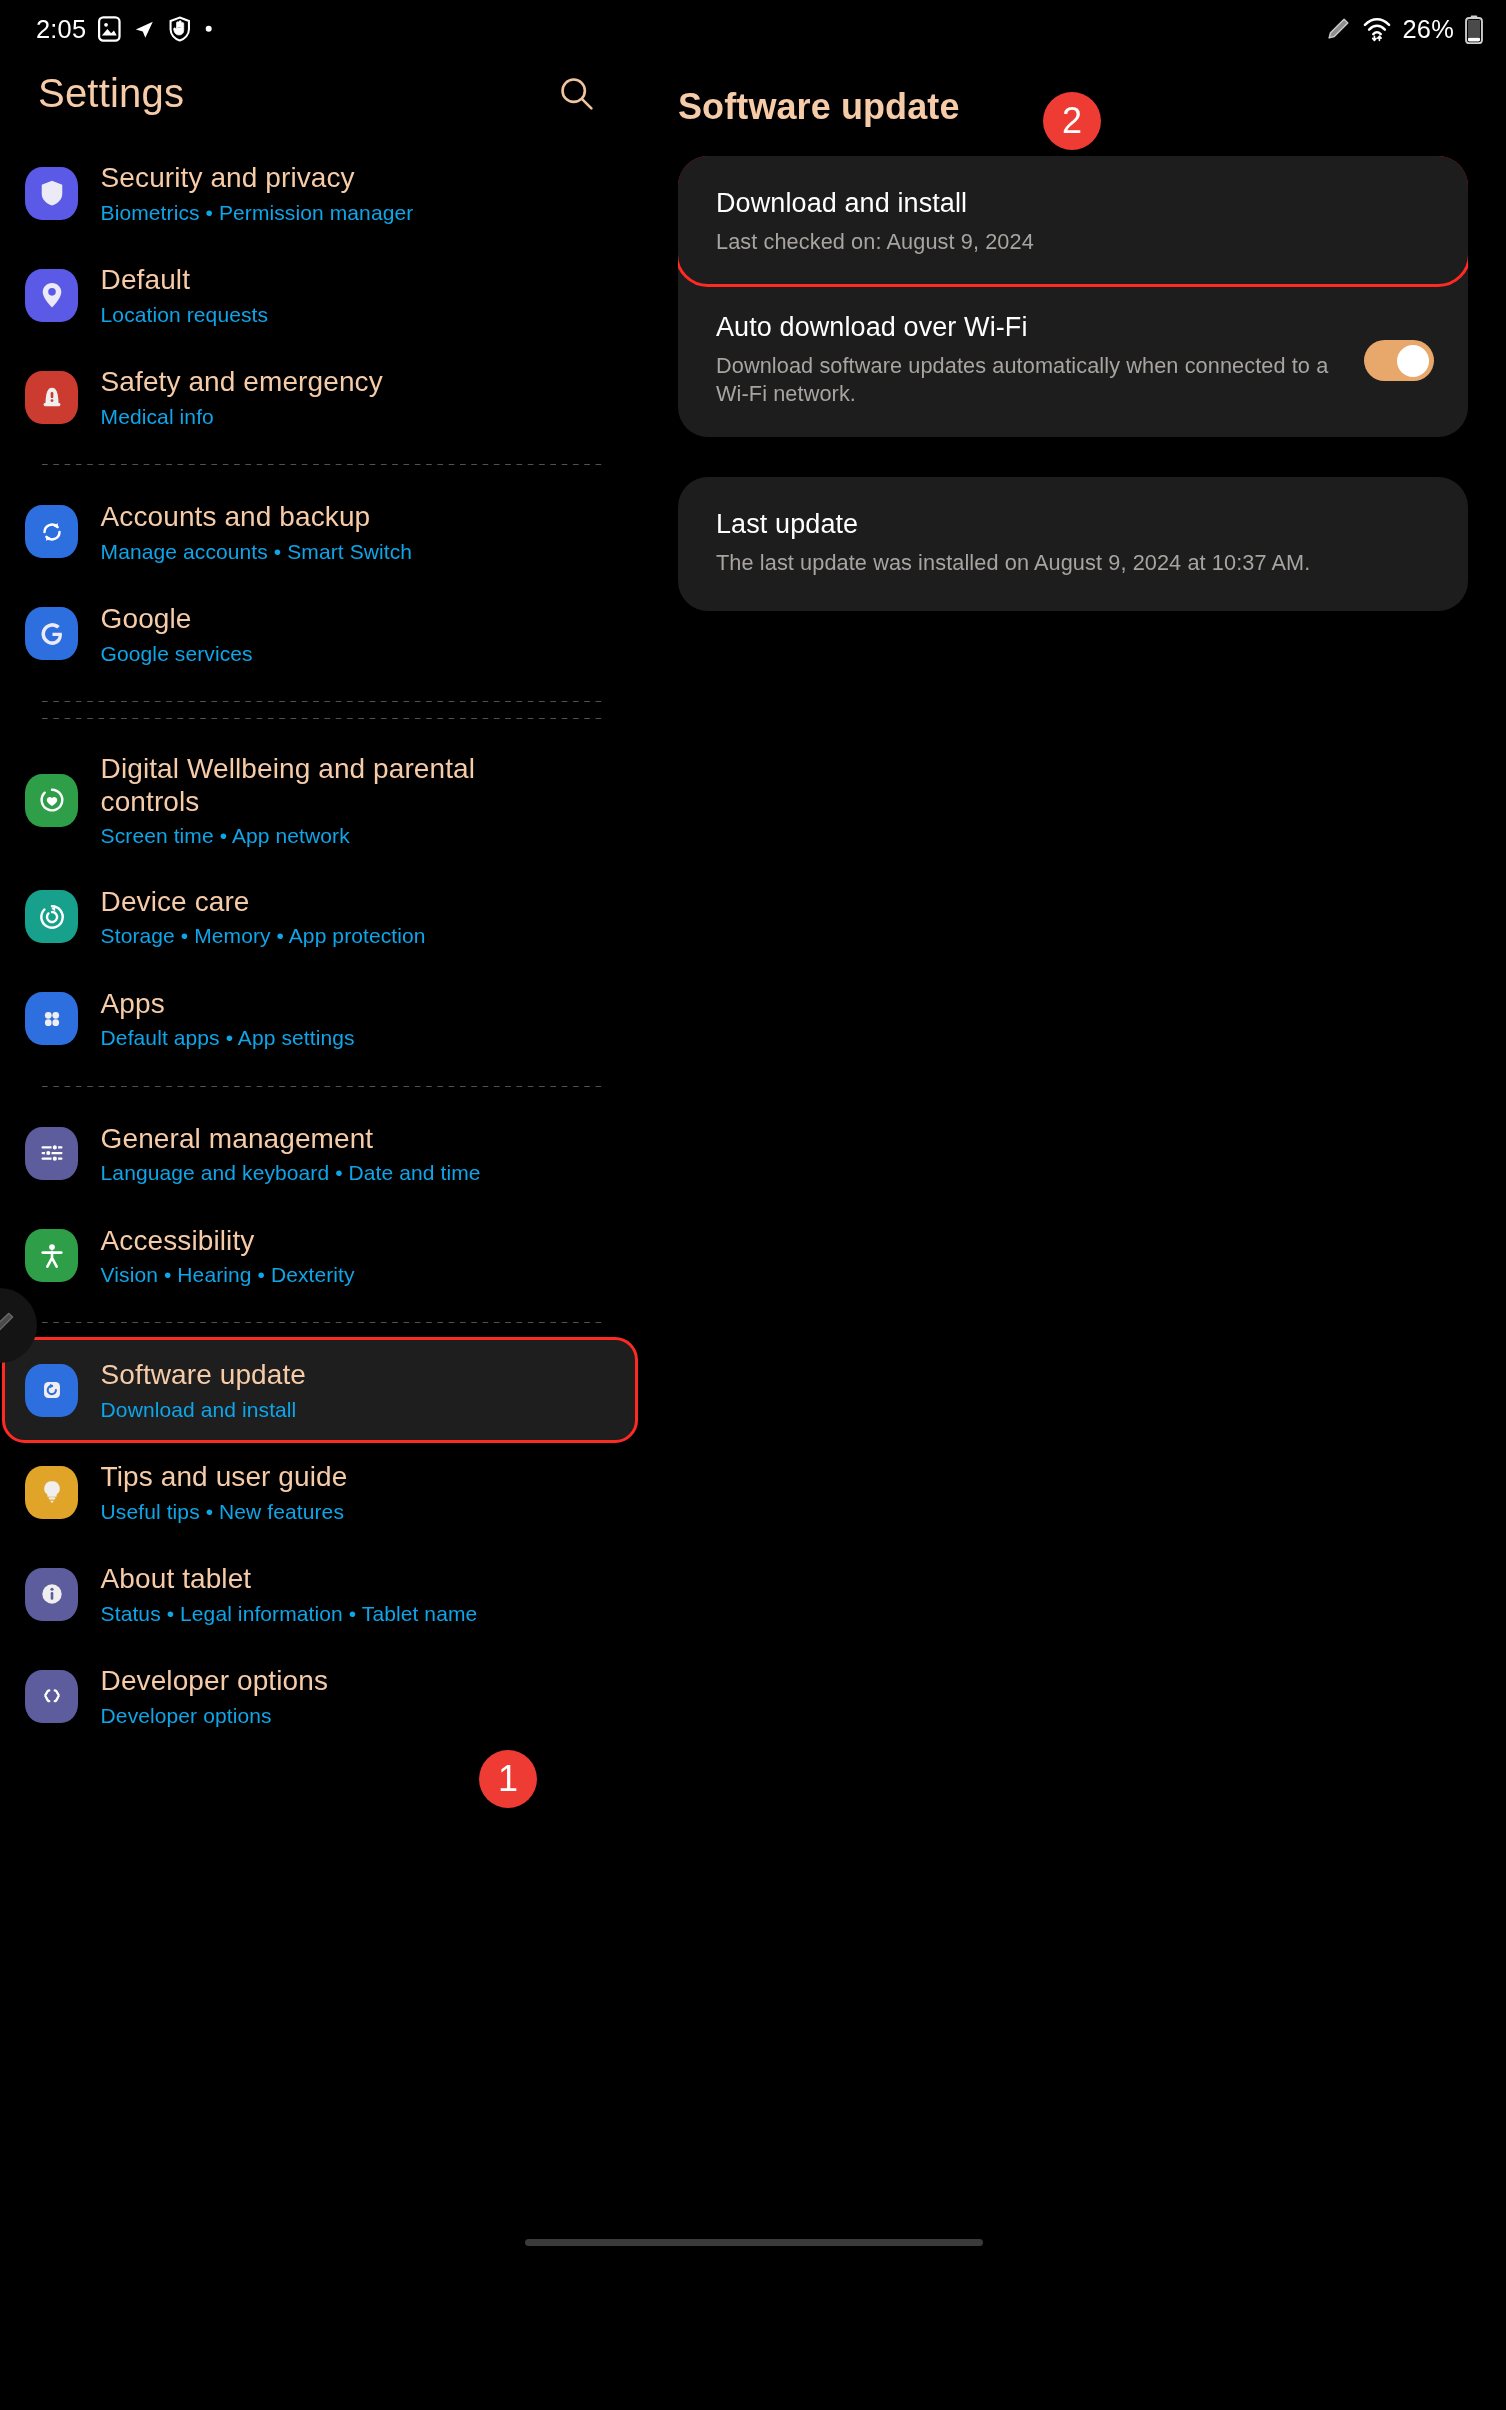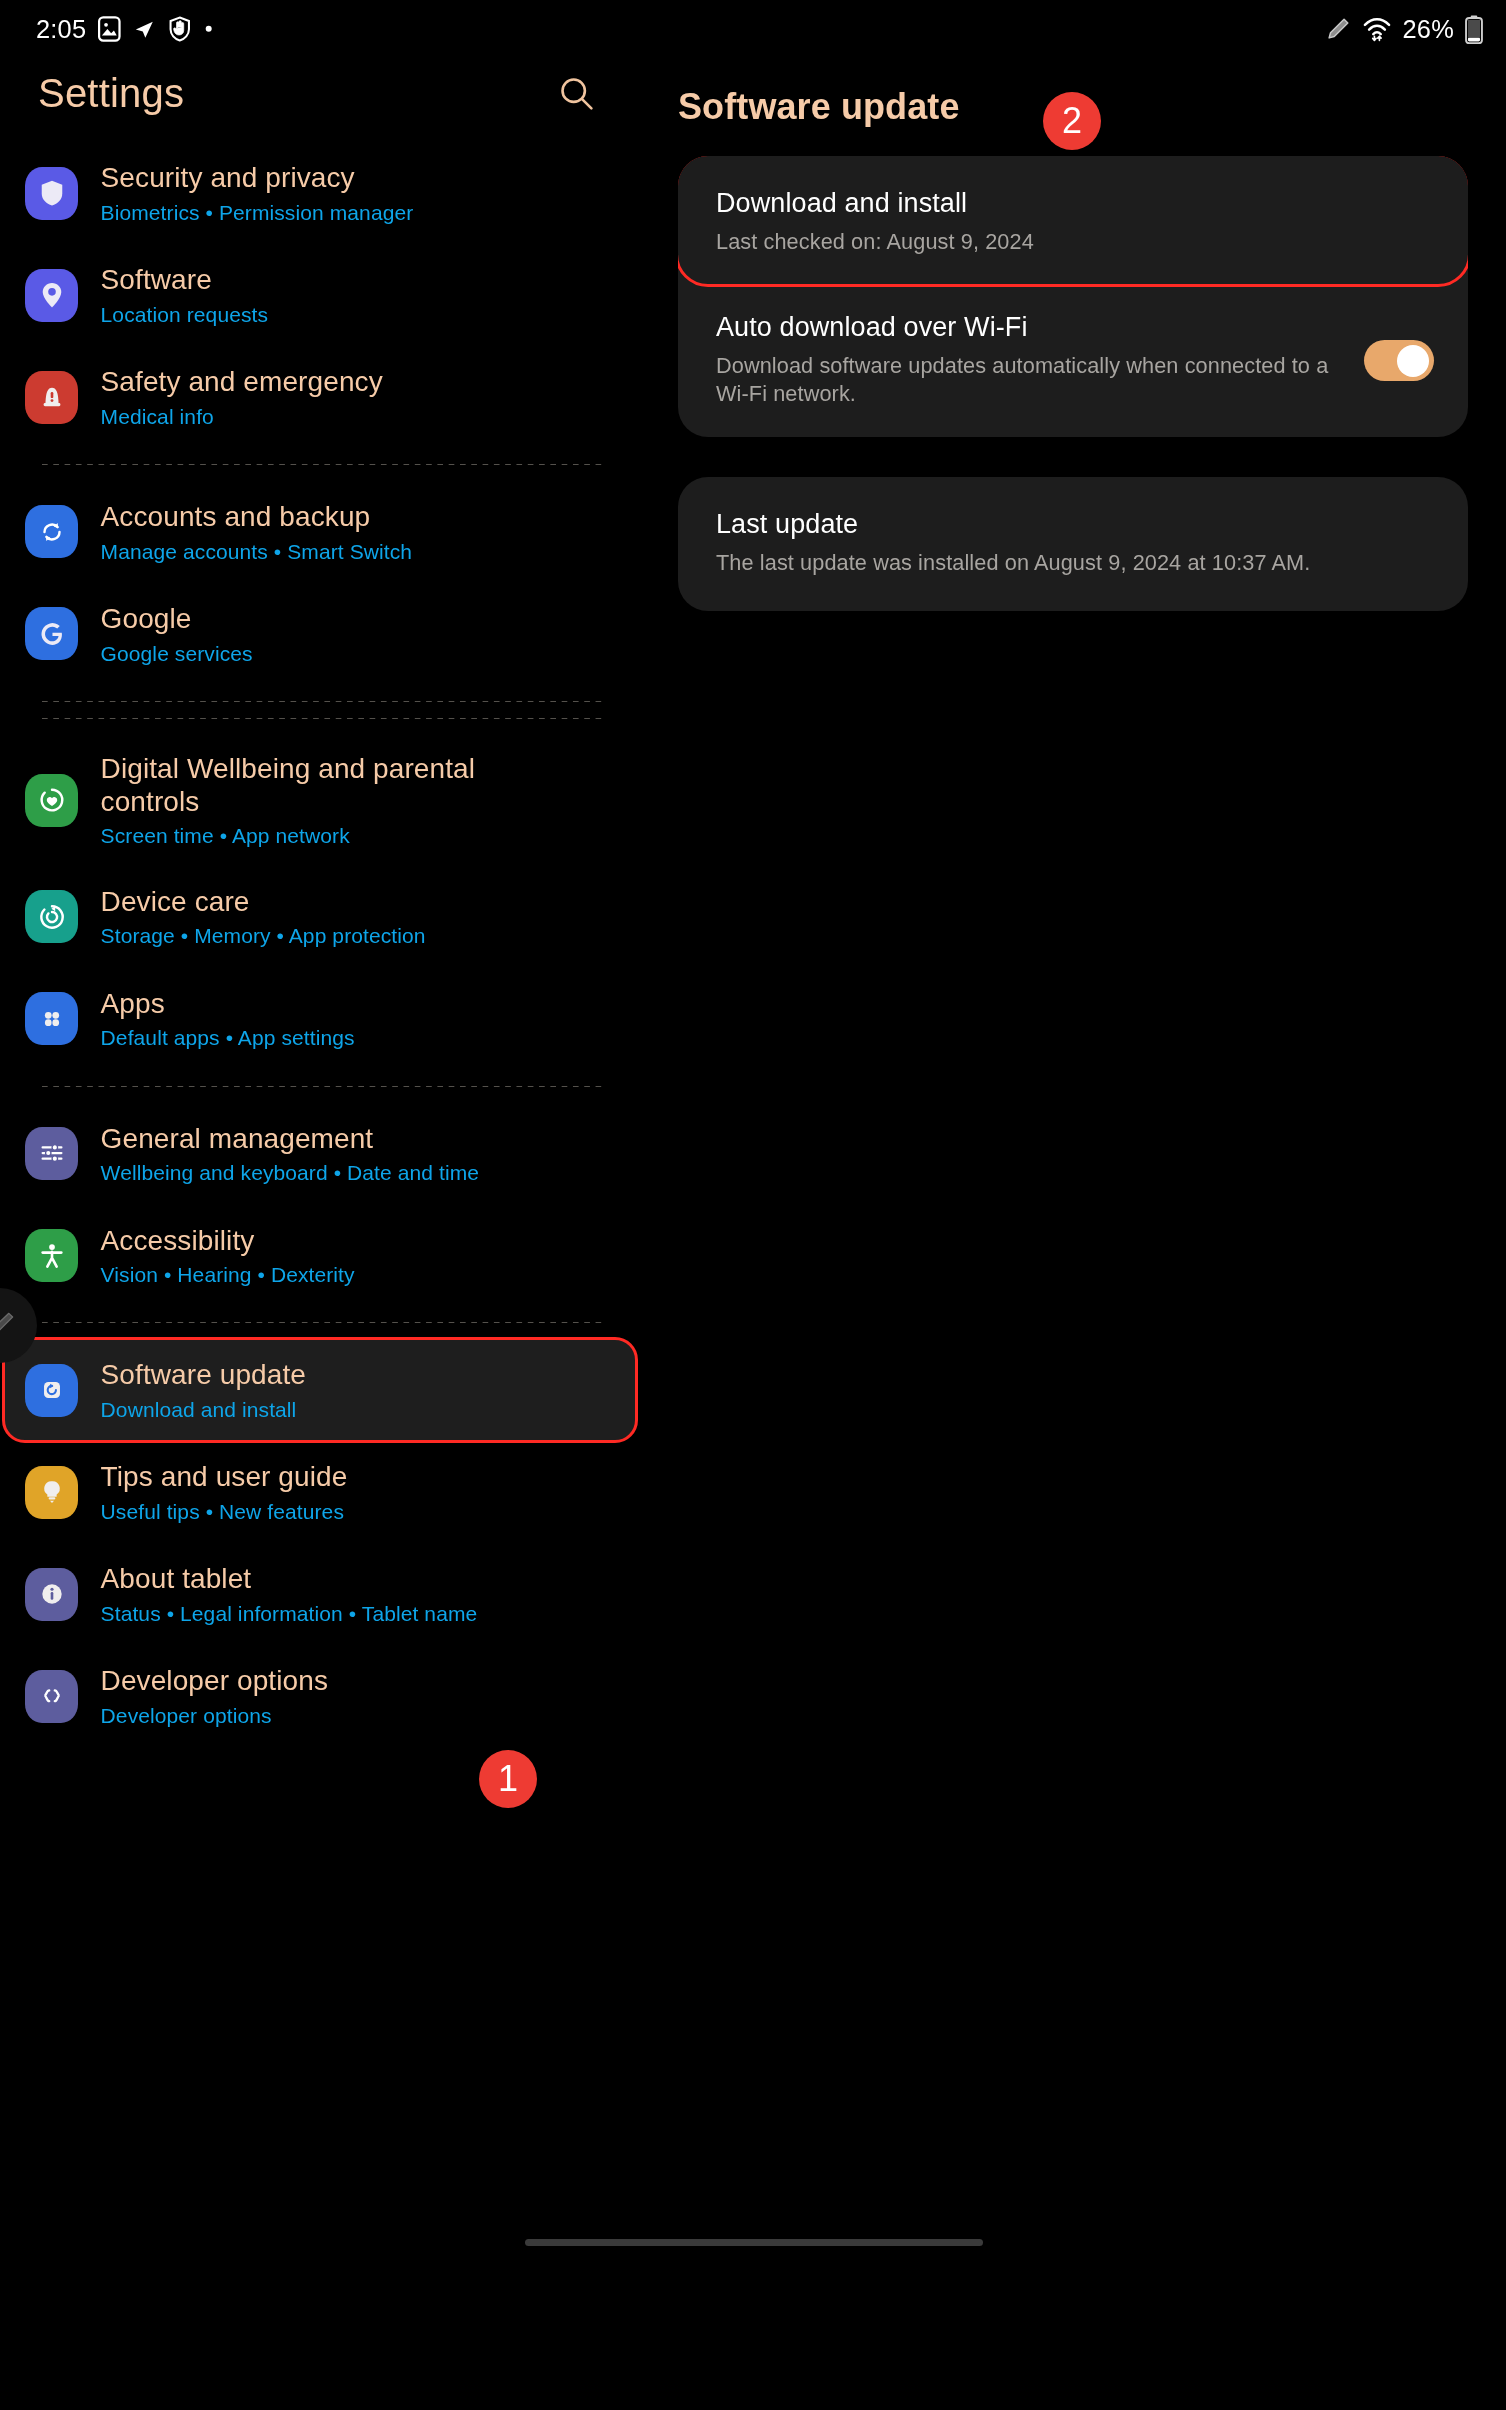--- a/index.html
+++ b/index.html
@@ -222,21 +222,21 @@
       </div>
 
       <div class="srow">
         <div class="sicon" style="background:#5A5AE6;">
           <svg width="26" height="30" viewBox="0 0 28 32">
               <path d="M14 3 C8.4 3 4 7.3 4 12.8 C4 20 14 29.5 14 29.5 C14 29.5 24 20 24 12.8 C24 7.3 19.6 3 14 3 Z" fill="#eceaf6"></path>
               <circle cx="14" cy="12.6" r="4.1" fill="#5A5AE6"></circle>
             </svg>
         </div>
         <div class="stext">
-          <div class="stitle">Software</div>
+          <div class="stitle">Default</div>
           <div class="ssub">Location requests</div>
         </div>
       </div>
 
       <div class="srow">
         <div class="sicon" style="background:#CC3B30;">
           <svg width="28" height="28" viewBox="0 0 30 30">
               <path d="M15 5 C10.6 5 8.4 9.5 8 21.5 H22 C21.6 9.5 19.4 5 15 5 Z" fill="#f0eeee"></path>
               <rect x="6" y="21.5" width="18" height="3.4" rx="1.5" fill="#f0eeee"></rect>
               <rect x="13.6" y="9.6" width="2.8" height="6.6" rx="1.3" fill="#CC3B30"></rect>
@@ -333,21 +333,21 @@
             <line x1="6" y1="10" x2="26" y2="10" stroke="#fff" stroke-width="2.4" stroke-linecap="round"></line>
             <line x1="6" y1="16" x2="26" y2="16" stroke="#fff" stroke-width="2.4" stroke-linecap="round"></line>
             <line x1="6" y1="22" x2="26" y2="22" stroke="#fff" stroke-width="2.4" stroke-linecap="round"></line>
             <circle cx="19" cy="10" r="2.9" fill="#fff" stroke="#5D5D9E" stroke-width="1.4"></circle>
             <circle cx="12" cy="16" r="2.9" fill="#fff" stroke="#5D5D9E" stroke-width="1.4"></circle>
             <circle cx="19" cy="22" r="2.9" fill="#fff" stroke="#5D5D9E" stroke-width="1.4"></circle>
           </svg>
         </div>
         <div class="stext">
           <div class="stitle">General management</div>
-          <div class="ssub">Wellbeing and keyboard  •  Date and time</div>
+          <div class="ssub">Language and keyboard  •  Date and time</div>
         </div>
       </div>
 
       <div class="srow">
         <div class="sicon" style="background:#2E9E48;">
           <svg width="28" height="30" viewBox="0 0 30 32">
             <circle cx="15" cy="7.5" r="3.1" fill="#fff"></circle>
             <path d="M5 13.4 h20" stroke="#fff" stroke-width="2.8" stroke-linecap="round"></path>
             <path d="M15 12.6 V19 M15 19 L10 28.5 M15 19 L20 28.5" stroke="#fff" stroke-width="2.8" stroke-linecap="round" fill="none"></path>
           </svg>

